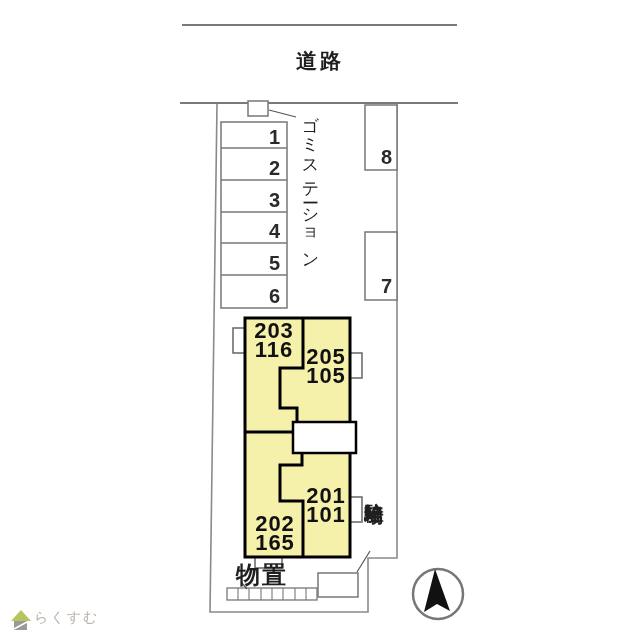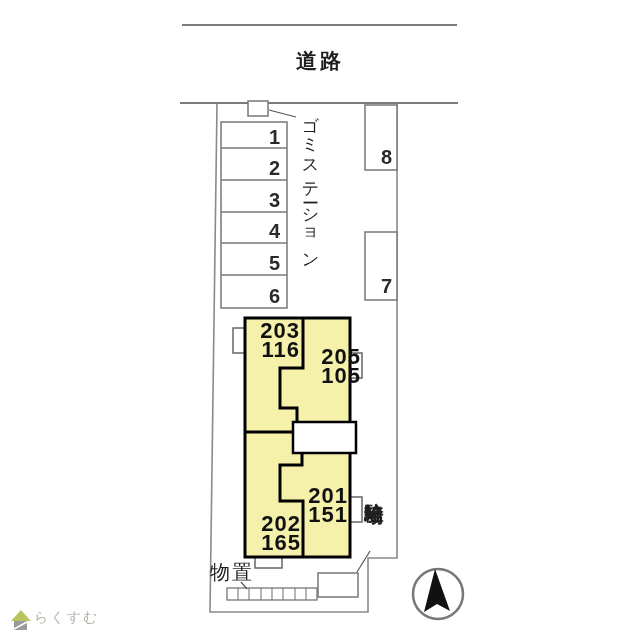--- a/index.html
+++ b/index.html
@@ -6,25 +6,25 @@
   .canvas{
     position:relative;width:605px;height:640px;background:#ffffff;overflow:hidden;
     font-family:"Liberation Sans","DejaVu Sans",sans-serif;
   }
   .plan-svg{position:absolute;left:0;top:0;}
   .txt{position:absolute;color:#1f1f1f;white-space:nowrap;}
   .road-label{left:280px;top:47px;width:80px;text-align:center;font-size:21px;font-weight:600;letter-spacing:3px;}
   .vtxt{writing-mode:vertical-rl;text-orientation:mixed;}
   .gomi-label{left:299px;top:104px;font-size:17px;font-weight:500;letter-spacing:3px;height:180px;}
   .bike-label{left:361px;top:487px;font-size:19px;font-weight:600;letter-spacing:2px;height:70px;}
-  .storage-label{left:210px;top:559px;font-size:20px;font-weight:400;letter-spacing:2px;}
+  .storage-label{left:210px;top:559px;font-size:24px;font-weight:700;letter-spacing:2px;padding-left:26px;}
   .stall-num{width:30px;text-align:right;font-size:20px;font-weight:700;color:#2a2a2a;line-height:20px;}
   .stall-num-l{left:250px;}
   .stall-num-r{left:366px;width:26px;}
-  .unit-label{font-weight:700;font-size:22px;line-height:19px;letter-spacing:1px;color:#111;text-align:right;white-space:pre-line;}
+  .unit-label{font-weight:700;font-size:22px;line-height:19px;letter-spacing:1px;color:#111;text-align:center;white-space:pre-line;}
   .watermark{left:34px;top:609px;font-size:14px;color:#b9b0a8;letter-spacing:2px;font-weight:500;}
 </style>
 </head>
 <body>
 
 <div class="canvas">
 
   <svg class="plan-svg" width="640" height="640" viewBox="0 0 640 640">
 
     <line x1="182" y1="25" x2="457" y2="25" stroke="#7a7a7a" stroke-width="2"></line>
@@ -90,21 +90,21 @@
   <div class="txt stall-num stall-num-l" style="top:158px;">2</div>
   <div class="txt stall-num stall-num-l" style="top:190px;">3</div>
   <div class="txt stall-num stall-num-l" style="top:221px;">4</div>
   <div class="txt stall-num stall-num-l" style="top:253px;">5</div>
   <div class="txt stall-num stall-num-l" style="top:286px;">6</div>
 
   <div class="txt stall-num stall-num-r" style="top:147px;">8</div>
   <div class="txt stall-num stall-num-r" style="top:276px;">7</div>
 
   <div class="txt unit-label" style="left:248px;top:321px;width:52px;"><span>203</span><br><span>116</span></div>
-  <div class="txt unit-label" style="left:317px;top:347px;width:44px;"><span>205</span><br><span>105</span></div>
-  <div class="txt unit-label" style="left:304px;top:486px;width:44px;"><span>201</span><br><span>151</span></div>
+  <div class="txt unit-label" style="left:304px;top:347px;width:44px;"><span>205</span><br><span>105</span></div>
+  <div class="txt unit-label" style="left:304px;top:486px;width:44px;"><span>201</span><br><span>101</span></div>
   <div class="txt unit-label" style="left:249px;top:502px;width:52px;margin-top:12px;"><span>202</span><br><span>165</span></div>
 
   <div class="txt vtxt bike-label">駐輪場</div>
   <div class="txt storage-label">物置</div>
 
   <div class="txt watermark">らくすむ</div>
 </div>
 
 </body></html>

